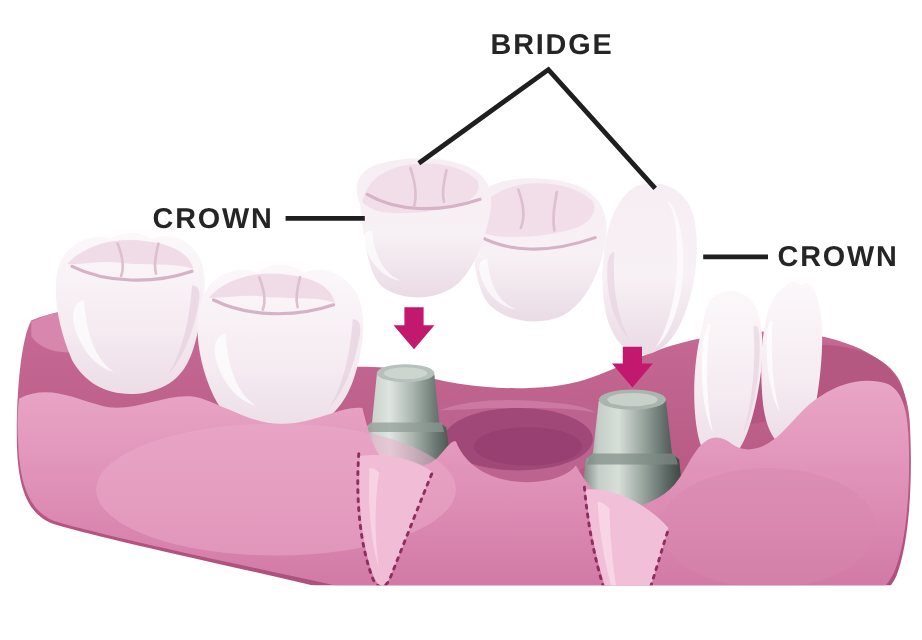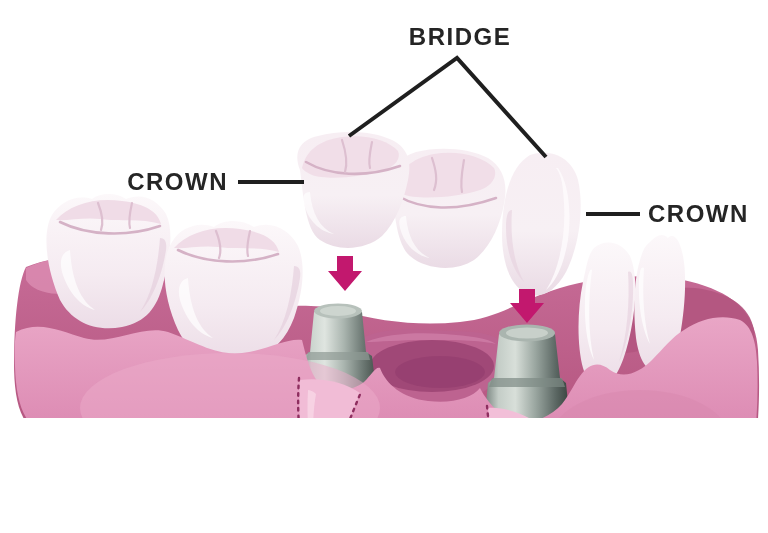--- a/index.html
+++ b/index.html
@@ -1,16 +1,16 @@
 <!DOCTYPE html>
 <html><head>
 <meta charset="utf-8">
 <style>
   html,body{margin:0;padding:0;background:#ffffff;}
-  .stage{position:relative;width:768px;height:418px;background:#ffffff;overflow:hidden;
+  .stage{position:relative;width:768px;height:488px;background:#ffffff;overflow:hidden;
          font-family:"Liberation Sans",sans-serif;}
   svg{display:block;}
   .lbl{font-family:"Liberation Sans",sans-serif;font-weight:700;font-size:24px;
        letter-spacing:1.5px;fill:#252525;}
   .pointer{stroke:#1f1f1f;stroke-width:4;fill:none;stroke-linecap:butt;stroke-linejoin:miter;}
   .dash{stroke:#8e2e5f;stroke-width:2.4;fill:none;stroke-dasharray:2.5 5;stroke-linecap:round;}
   .crevice{stroke:#d5b2c6;stroke-width:2.6;fill:none;stroke-linecap:round;}
   .crevice2{stroke:#ddbfd0;stroke-width:2.2;fill:none;stroke-linecap:round;}
 </style>
 </head>

